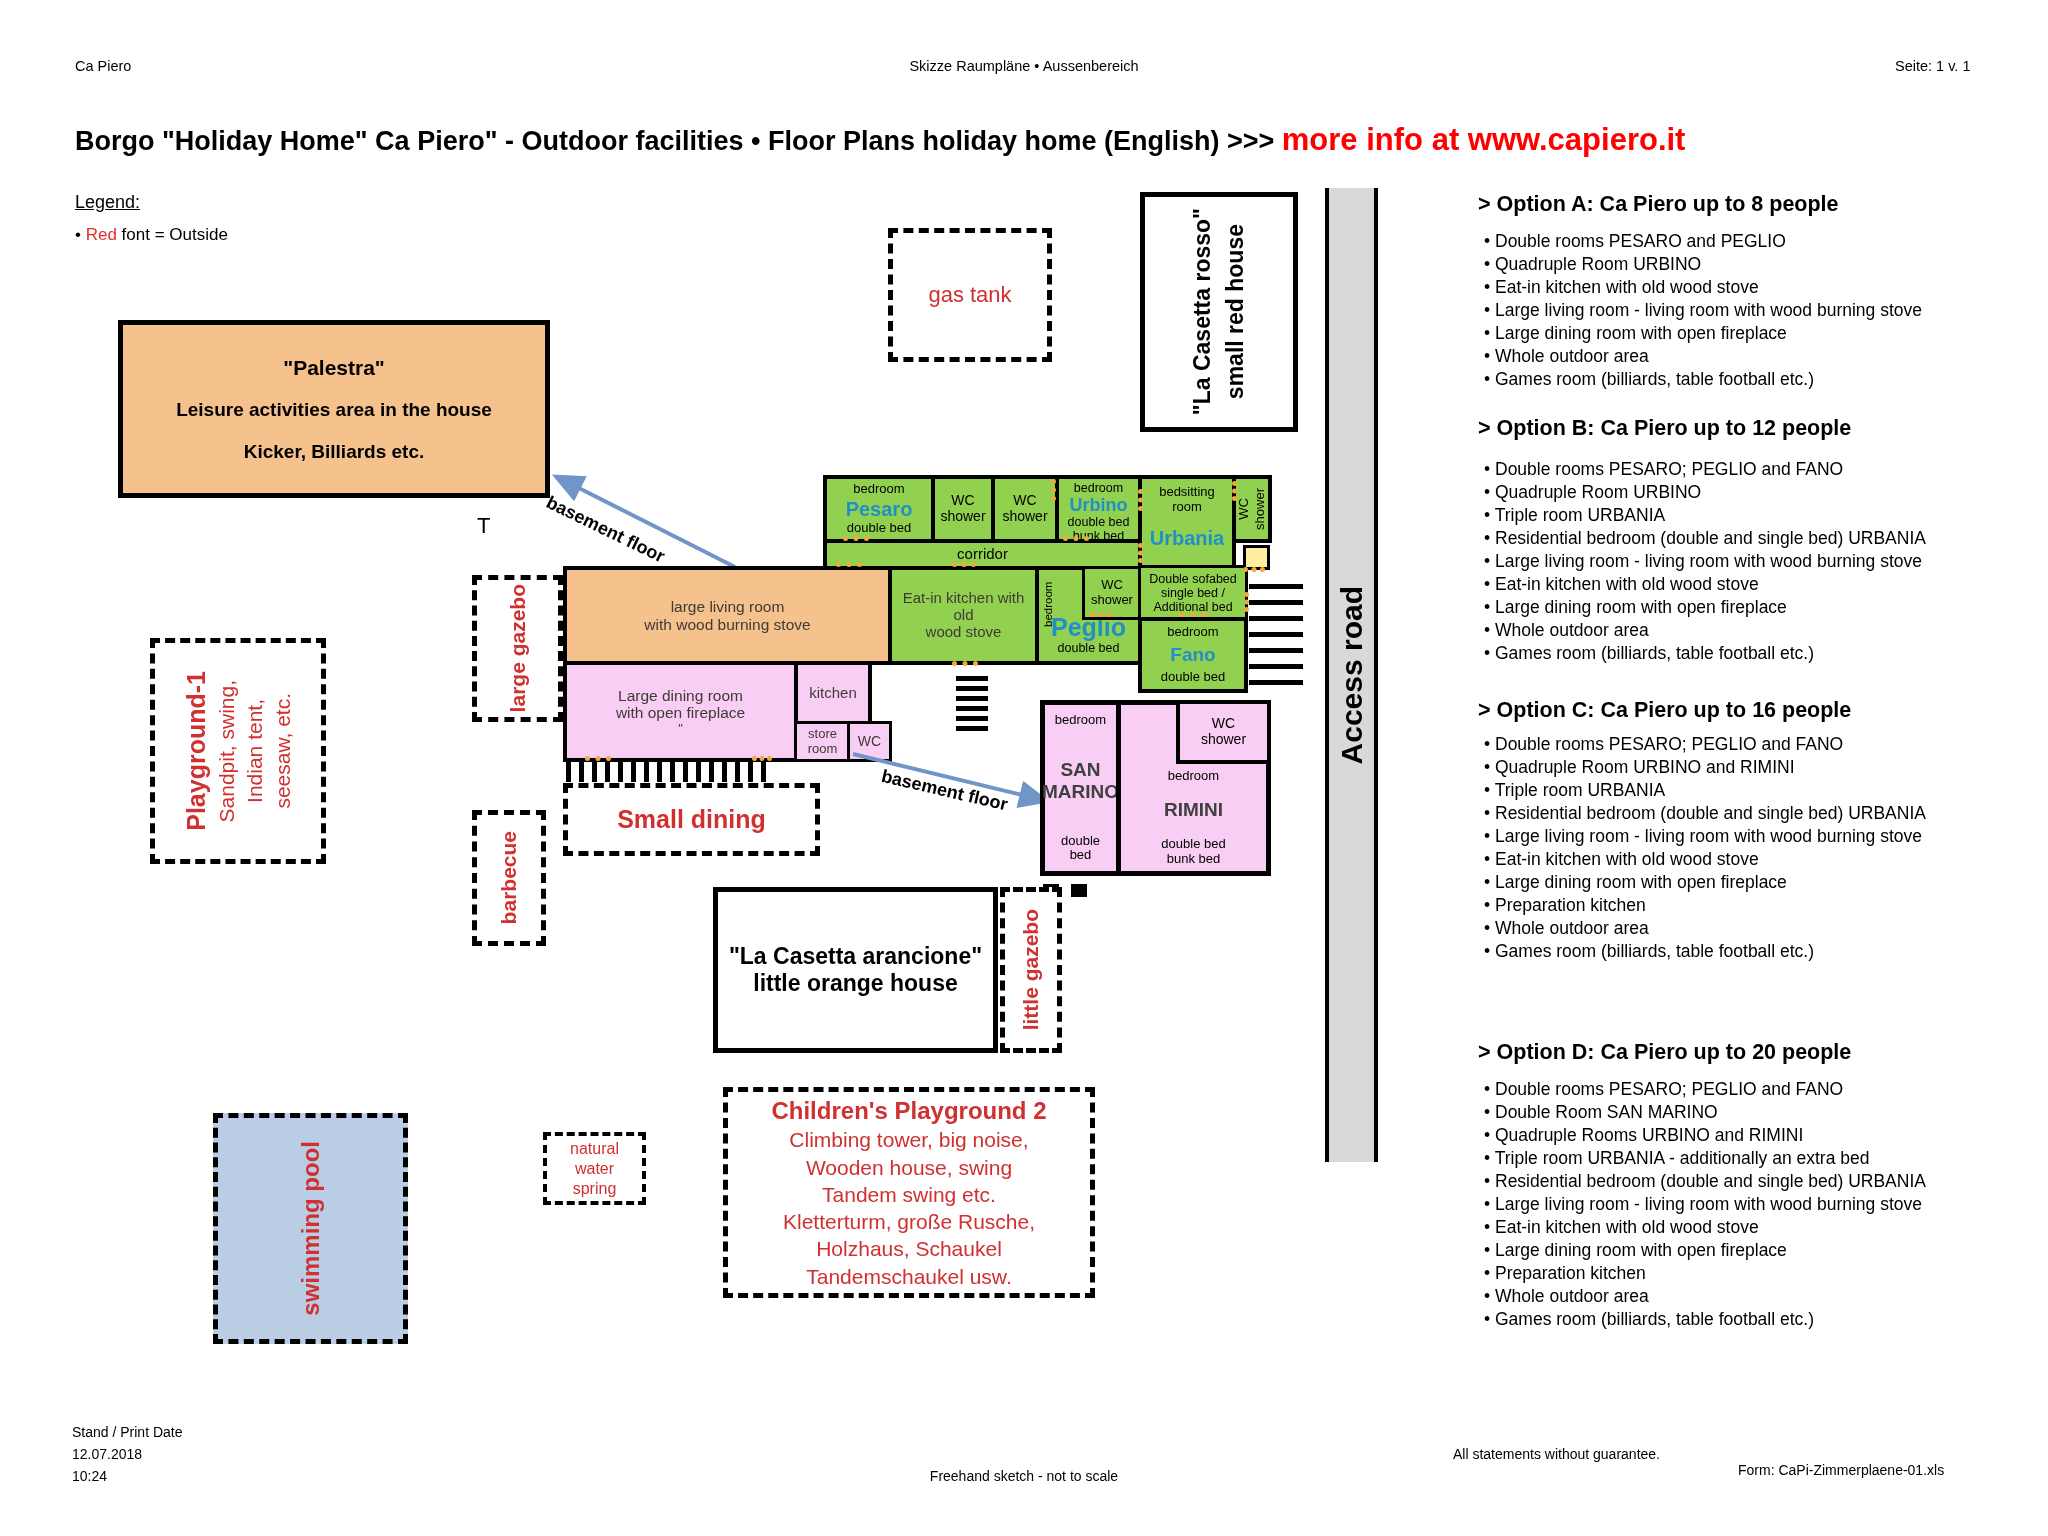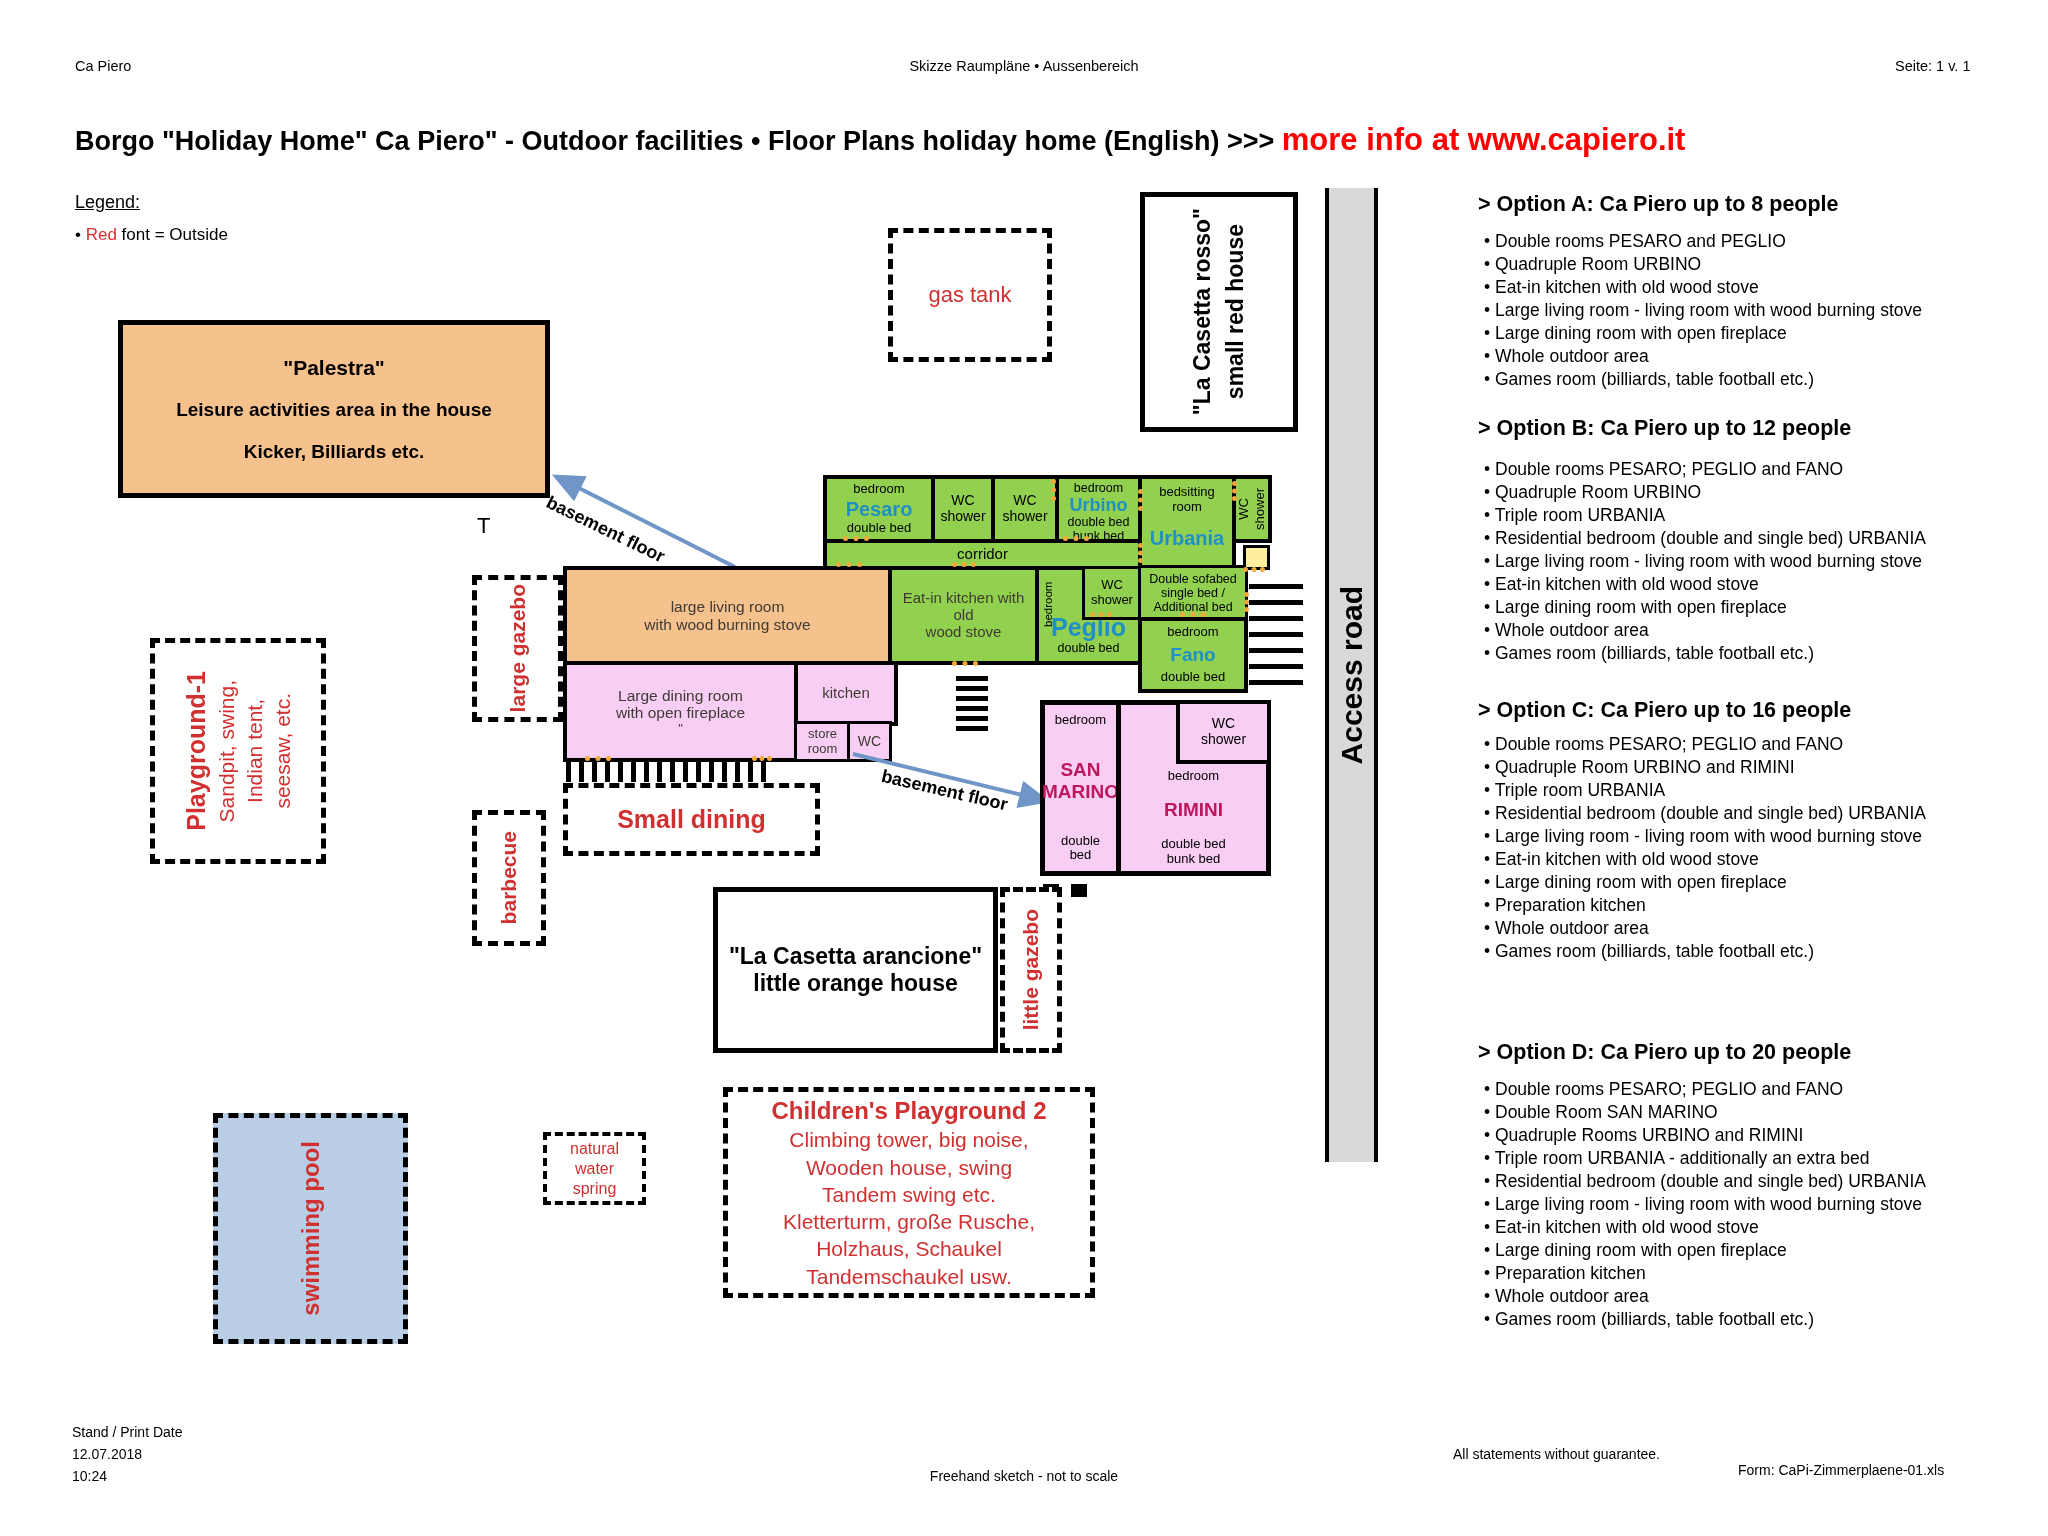--- a/index.html
+++ b/index.html
@@ -13,21 +13,21 @@
   .orangebg{background:#f5c18c}
   .yellowbg{background:#ffef9e}
   .dashbox{position:absolute;box-sizing:border-box;border:5px dashed #000;background:#fff;
            display:flex;align-items:center;justify-content:center;text-align:center}
   .solidbox{position:absolute;box-sizing:border-box;border:5px solid #000;background:#fff;
             display:flex;align-items:center;justify-content:center;text-align:center}
   .vtext{writing-mode:vertical-rl;transform:rotate(180deg);white-space:nowrap}
   .red{color:#d03030}
   .rb{color:#d03030;font-weight:bold}
   .roomname{font-weight:bold;color:#2191c5}
-  .bluname{font-weight:bold;color:#be185d}
+  .bluname{font-weight:bold;color:#404040}
   .tiny{font-size:13px}
   .t12{font-size:12.5px}
   .darktxt{color:#3f3a36}
   .door-h{position:absolute;height:0;border-top:5px dotted #f2a93b}
   .door-v{position:absolute;width:0;border-left:5px dotted #f2a93b}
   .opt-title{position:absolute;font-size:21.5px;font-weight:bold;white-space:nowrap}
   .opt-items{position:absolute;font-size:17.5px;line-height:23px;white-space:nowrap}
   .opt-items div::before{content:"• "}
   .blt::before{content:"• "}
   .ticks{position:absolute;background:repeating-linear-gradient(90deg,#000 0 5px,transparent 5px 13px)}
@@ -144,21 +144,21 @@
     <div class="roomname" style="font-size:19px">Fano</div>
     <div class="tiny">double bed</div>
   </div>
   <div class="abs yellowbg" style="left:1243px;top:545px;width:27px;height:25px;border:3px solid #000;box-sizing:border-box"></div>
 
   <div class="room pink darktxt" style="left:563px;top:661px;width:235px;height:101px;font-size:15.5px">
     <div>Large dining room</div>
     <div>with open fireplace</div>
     <div style="font-size:13px">"</div>
   </div>
-  <div class="room pink darktxt" style="left:794px;top:661px;width:104px;height:65px;font-size:15px">
+  <div class="room pink darktxt" style="left:794px;top:661px;width:78px;height:65px;font-size:15px">
     <div>kitchen</div>
   </div>
   <div class="room pink darktxt" style="left:794px;top:721px;width:57px;height:41px;font-size:13px;border-width:3px">
     <div>store</div>
     <div>room</div>
   </div>
   <div class="room pink darktxt" style="left:847px;top:721px;width:45px;height:41px;font-size:14px;border-width:3px">
     <div>WC</div>
   </div>
 

